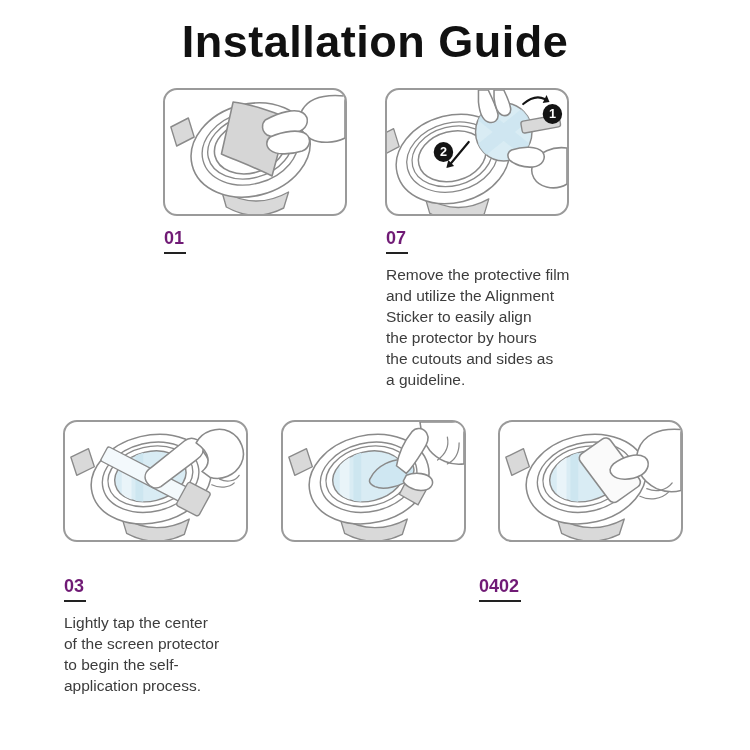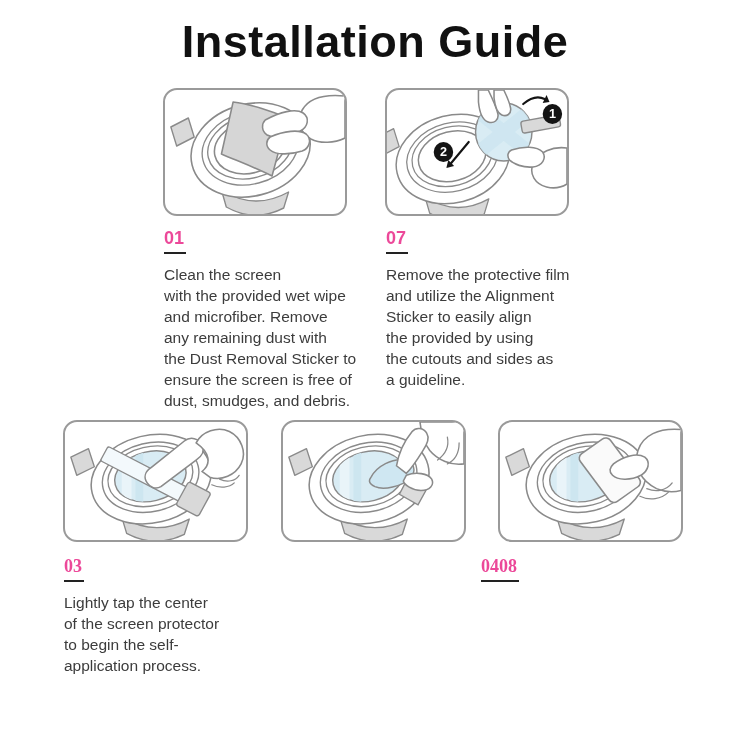--- a/index.html
+++ b/index.html
@@ -14,23 +14,23 @@
   .step{position:absolute;width:220px;}
   #s1{left:163px;top:88px;}
   #s2{left:385px;top:88px;}
   #s3{left:63px;top:420px;}
   #s4{left:281px;top:420px;text-align:right;}
   #s5{left:498px;top:420px;}
   .illus-box{box-sizing:border-box;border:2px solid var(--boxborder,#9a9a9a);
              border-radius:14px;background:#fff;overflow:hidden;}
   .row1 .illus-box{width:184px;height:128px;}
   .row2 .illus-box{width:185px;height:122px;}
-  .step-number{display:inline-block;font-size:18px;font-weight:700;color:#ec4899;
+  .step-number{display:inline-block;font-size:18px;font-weight:700;color:#701a75;
                border-bottom:2.5px solid #222;padding:0 2px 3px 0;margin:12px 0 0 1px;}
-  .row2 .step-number{margin-top:14px;font-family:Liberation Serif, serif;}
+  .row2 .step-number{margin-top:34px;}
   .step-text{white-space:pre-line;font-size:15.5px;line-height:21px;color:var(--text,#3c3c3c);
              margin:10px 0 0 1px;}
   svg{display:block;}
   svg .wf{fill:#fff;stroke:var(--outline,#8a8a8a);stroke-width:1.6;stroke-linejoin:round;}
   svg .nf{fill:none;stroke:var(--outline,#8a8a8a);stroke-width:1.4;}
   svg .gf{fill:var(--fillgray,#d9d9d9);stroke:var(--outline,#8a8a8a);stroke-width:1.4;stroke-linejoin:round;}
   svg .bf{fill:var(--blue,#d9ecf4);stroke:var(--outline,#8a8a8a);stroke-width:1.5;}
   svg .ln{fill:none;stroke:var(--outline,#8a8a8a);stroke-width:1.3;stroke-linecap:round;}
   svg .blk{fill:var(--ink,#141414);}
   svg .blkln{fill:none;stroke:var(--ink,#141414);stroke-width:2.2;stroke-linecap:round;}
@@ -58,27 +58,20 @@
         </g>
         <path d="M70,12 C88,14 112,22 126,28 L110,86 C94,78 72,70 58,64 Z" fill="#d6d6d6" stroke="#8a8a8a" stroke-width="1.6" stroke-linejoin="round"></path>
         <g>
           <path class="wf" d="M185,6 C164,4 148,8 141,20 C135,31 139,43 150,49 C160,54 174,53 185,48 Z"></path>
           <path class="wf" d="M103,30 C118,22 134,18 142,23 C149,28 147,37 139,41 C126,47 112,49 105,45 C99,41 99,34 103,30 Z"></path>
           <path class="wf" d="M108,47 C122,41 138,39 145,44 C151,49 149,58 141,61 C128,65 114,65 108,60 C103,56 104,50 108,47 Z"></path>
         </g>
       </svg>
     </div>
     <div class="step-number">01</div>
-    <div class="step-text">Clean the screen
-with the provided wet wipe
-and microfiber. Remove
-any remaining dust with
-the Dust Removal Sticker to
-ensure the screen is free of
-dust, smudges, and debris.</div>
   </section>
 
   <section class="step row1" id="s2">
     <div class="illus-box">
       <svg viewBox="0 0 185 124" width="100%" height="100%" preserveAspectRatio="none">
         <defs>
           <clipPath id="discclip2">
               <circle cx="120" cy="42" r="29"></circle>
             </clipPath>
         </defs>
@@ -123,21 +116,21 @@
           <path class="wf" d="M120,0 C123,6 126,12 127,18 C128,24 123,27 118,25 C113,23 111,16 110,8 L110,0 Z"></path>
           <path class="wf" d="M185,58 C170,56 156,62 150,74 C146,84 152,94 164,97 C172,99 180,97 185,94 Z"></path>
           <path class="wf" d="M128,60 C140,56 154,56 160,62 C164,68 160,76 150,77 C140,78 130,74 126,70 C123,66 124,62 128,60 Z"></path>
         </g>
       </svg>
     </div>
     <div class="step-number">07</div>
     <div class="step-text">Remove the protective film
 and utilize the Alignment
 Sticker to easily align
-the provided by using
+the protector by hours
 the cutouts and sides as
 a guideline.</div>
   </section>
 
   <section class="step row2" id="s3">
     <div class="illus-box">
       <svg viewBox="0 0 185 124" width="100%" height="100%" preserveAspectRatio="none">
         <defs>
           <clipPath id="scr3">
               <ellipse cx="88" cy="57" rx="37" ry="26" transform="rotate(-14 88 57)"></ellipse>
@@ -238,16 +231,16 @@
           <rect x="94" y="20" width="38" height="62" rx="6" fill="#fafafa" stroke="#8a8a8a" stroke-width="1.6"></rect>
         </g>
         <g>
           <path class="wf" d="M185,8 C162,6 146,14 141,30 C136,46 144,62 160,70 C169,74 178,74 185,72 Z"></path>
           <path class="wf" d="M116,44 C126,36 140,32 148,37 C154,42 152,51 144,56 C133,62 120,61 115,56 C111,52 112,48 116,44 Z"></path>
           <path class="ln" d="M150,70 C160,74 170,72 176,64"></path>
           <path class="ln" d="M143,78 C153,83 165,81 172,74"></path>
         </g>
       </svg>
     </div>
-    <div class="step-number">08</div>
+    <div class="step-number">02</div>
   </section>
 
 </div>
 
 </body></html>

